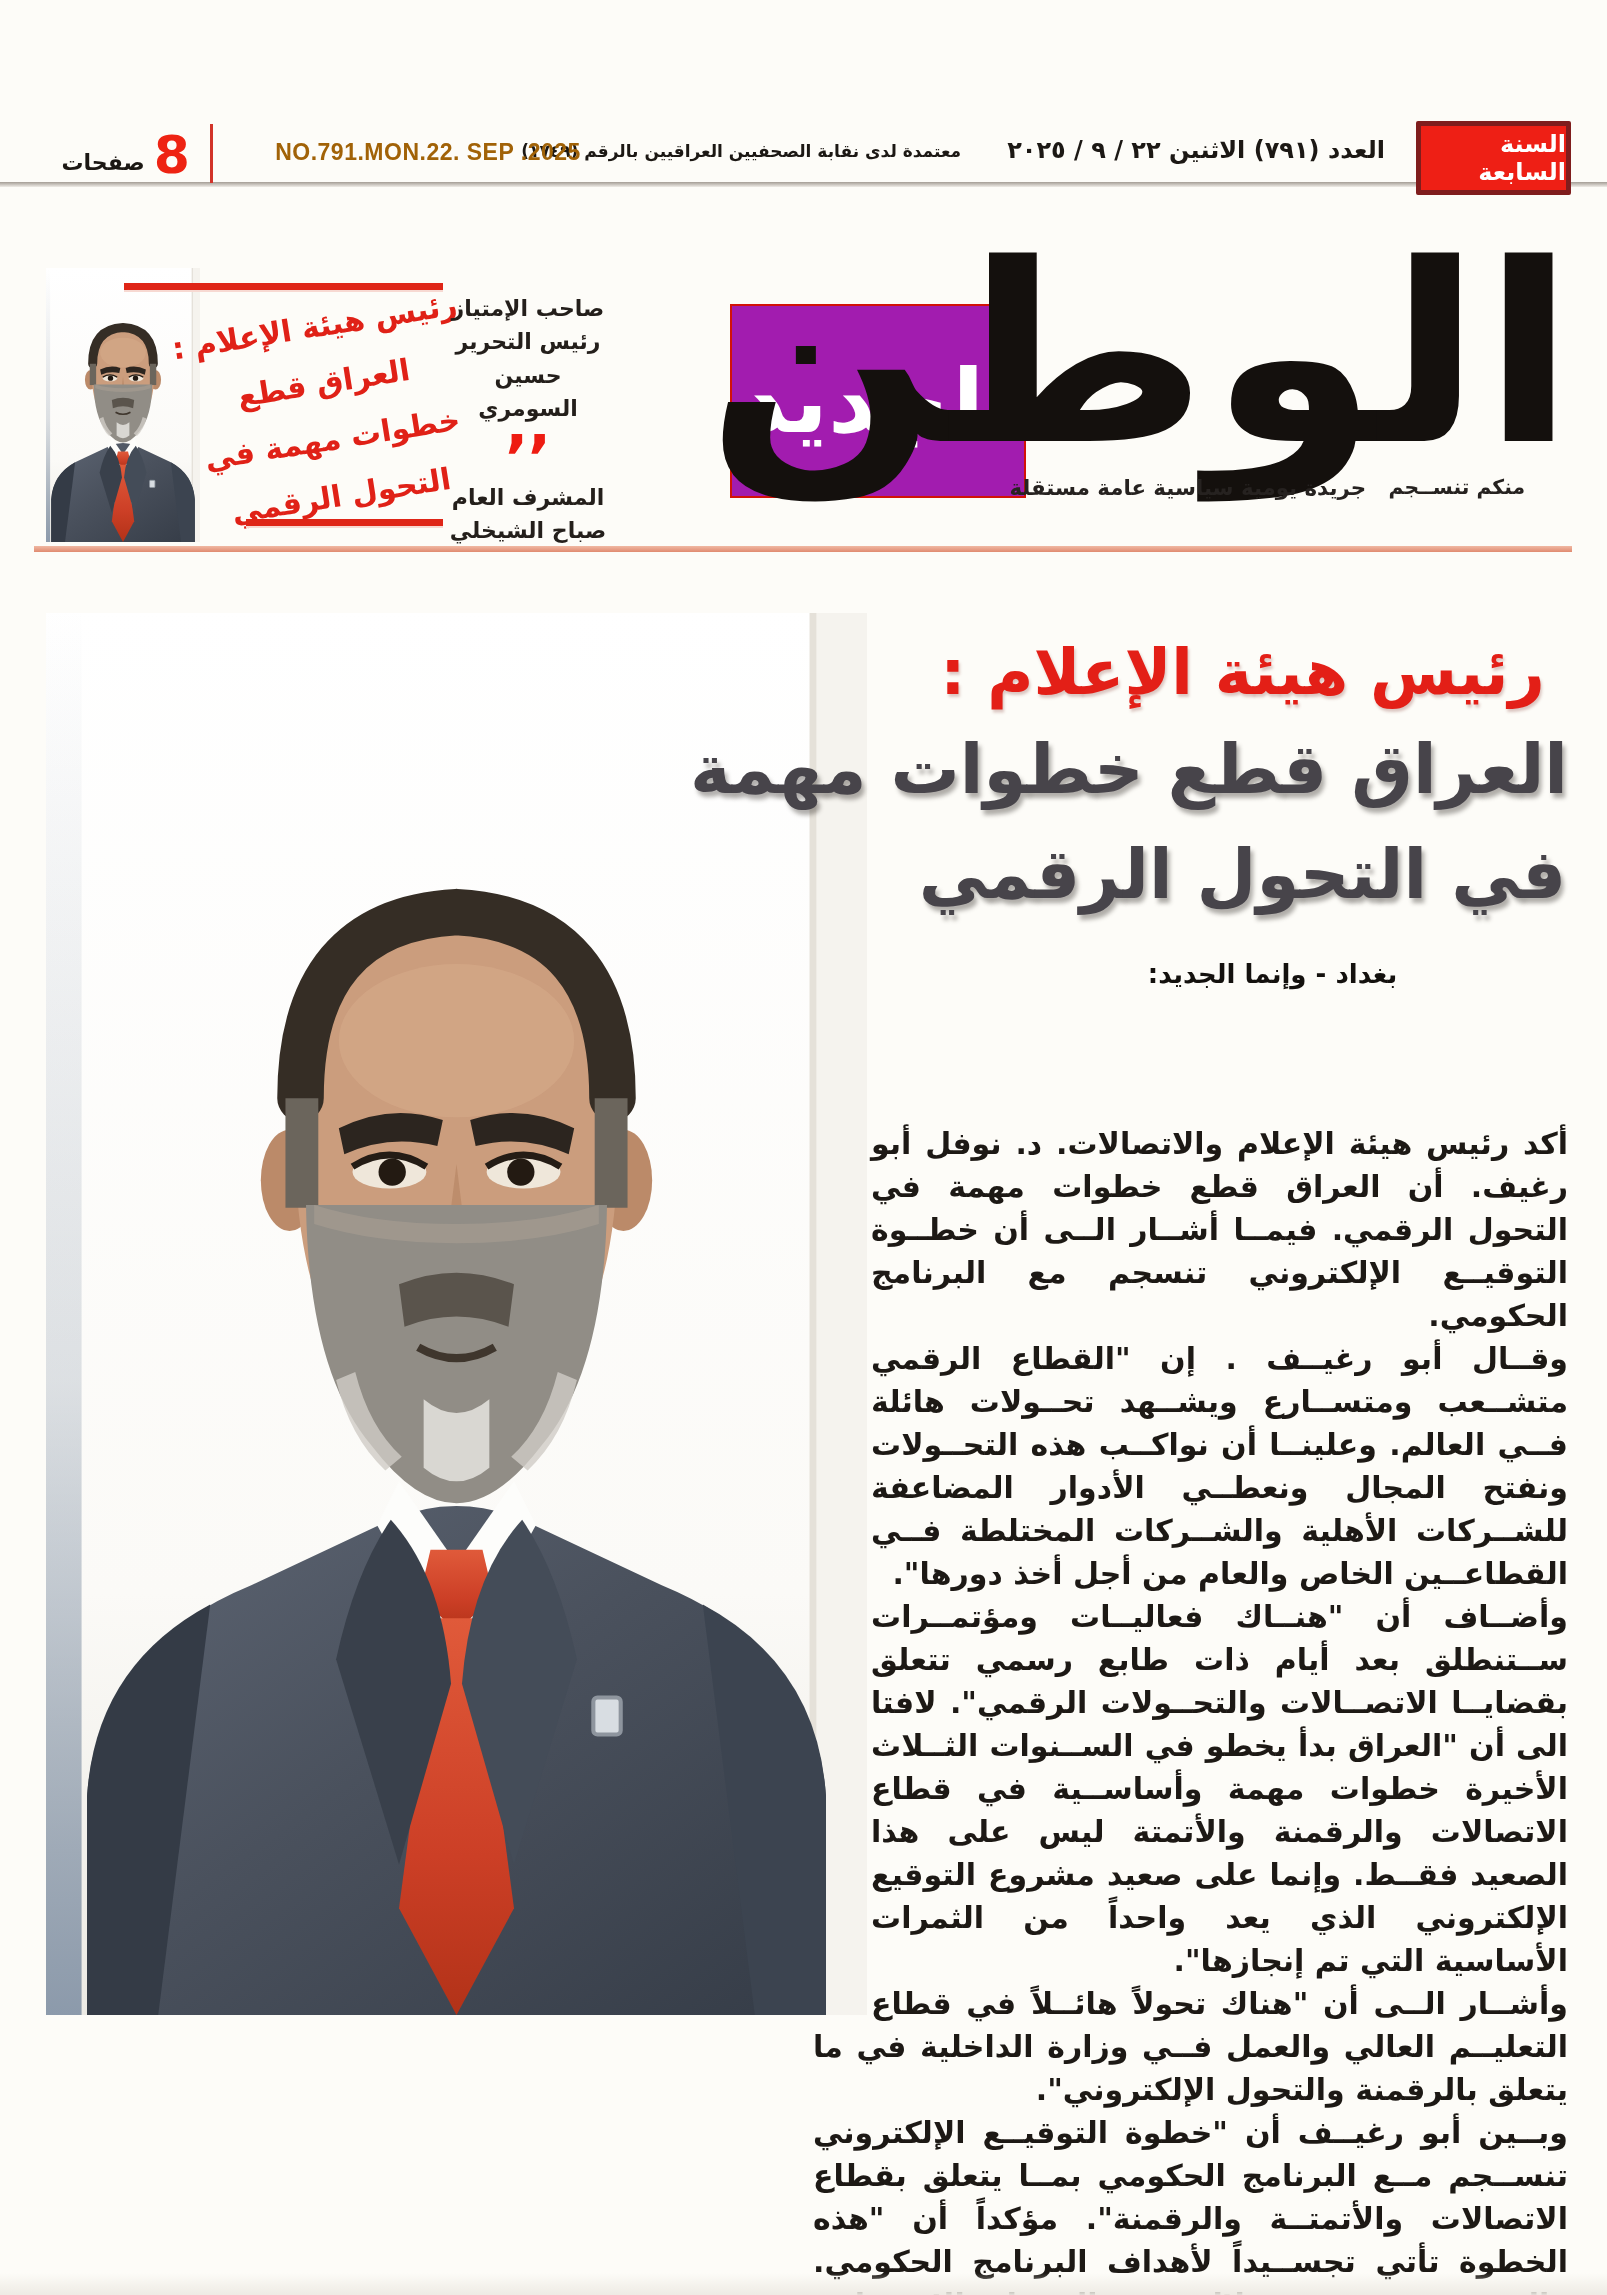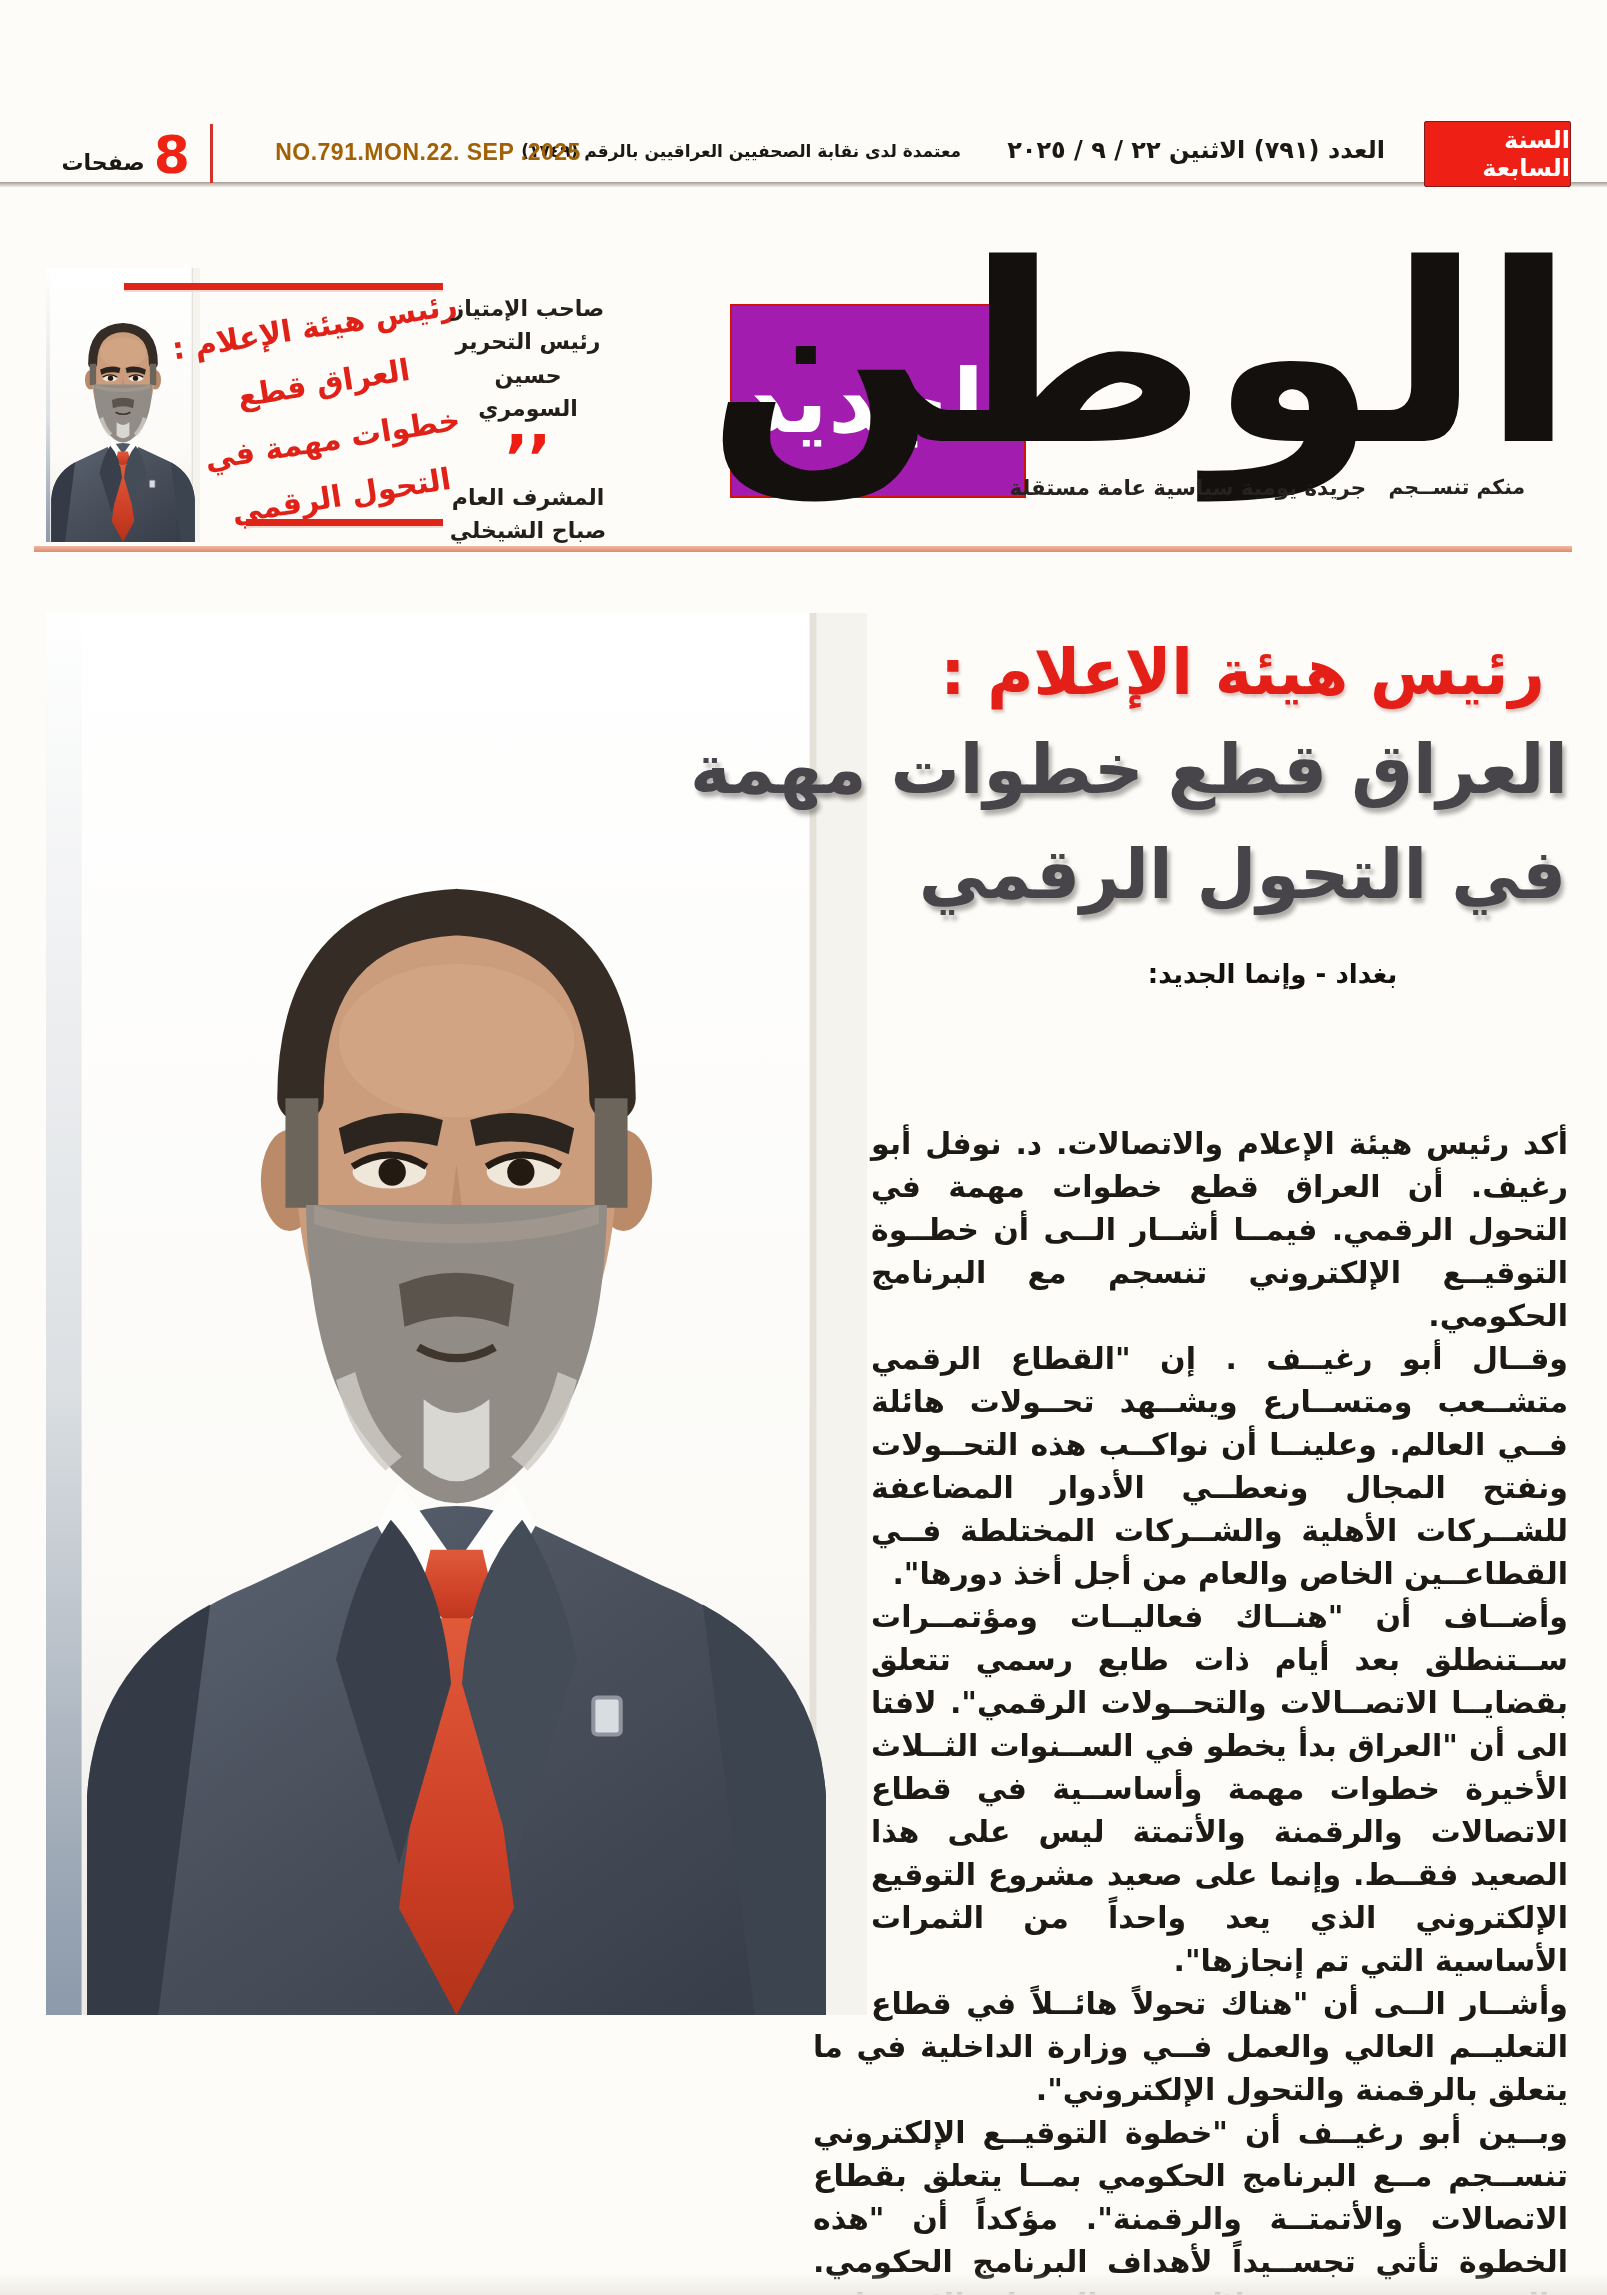--- a/index.html
+++ b/index.html
@@ -7,21 +7,21 @@
     position:relative; width:1608px; height:2295px; overflow:hidden;
     background:#fdfcf8;
     font-family:"DejaVu Sans", sans-serif;
     direction:rtl;
     color:#1c1814;
   }
   
   .topbar-rule{position:absolute; left:0; top:182px; width:1608px; height:4.5px;
     background:linear-gradient(#a49d95,#efece7);}
   .year-badge{position:absolute; right:36px; top:121px; width:145px; height:64px;
-    background:#ee1f15; border:1px solid #7f1d1d; border-radius:2px;
+    background:#ee1f15; border:5px solid #7f1d1d; border-radius:2px;
     display:flex; align-items:center; justify-content:center;
     color:#fff; font-size:24px; font-weight:bold;}
   .date-ar{position:absolute; right:195px; top:136px; width:432px;
     font-size:24px; font-weight:bold; text-align:center; white-space:nowrap;}
   .accred{position:absolute; right:646px; top:141px; width:377px;
     font-size:17px; font-weight:bold; text-align:center; white-space:nowrap;margin-left:28px;}
   .date-en{position:absolute; left:275px; top:139px; width:308px; direction:ltr;
     font-family:"Liberation Sans", sans-serif; font-size:23px; font-weight:bold;
     letter-spacing:0.5px; text-align:center; white-space:nowrap; color:#a16207;}
   .pages{position:absolute; left:62px; top:125px; width:129px; height:60px;

